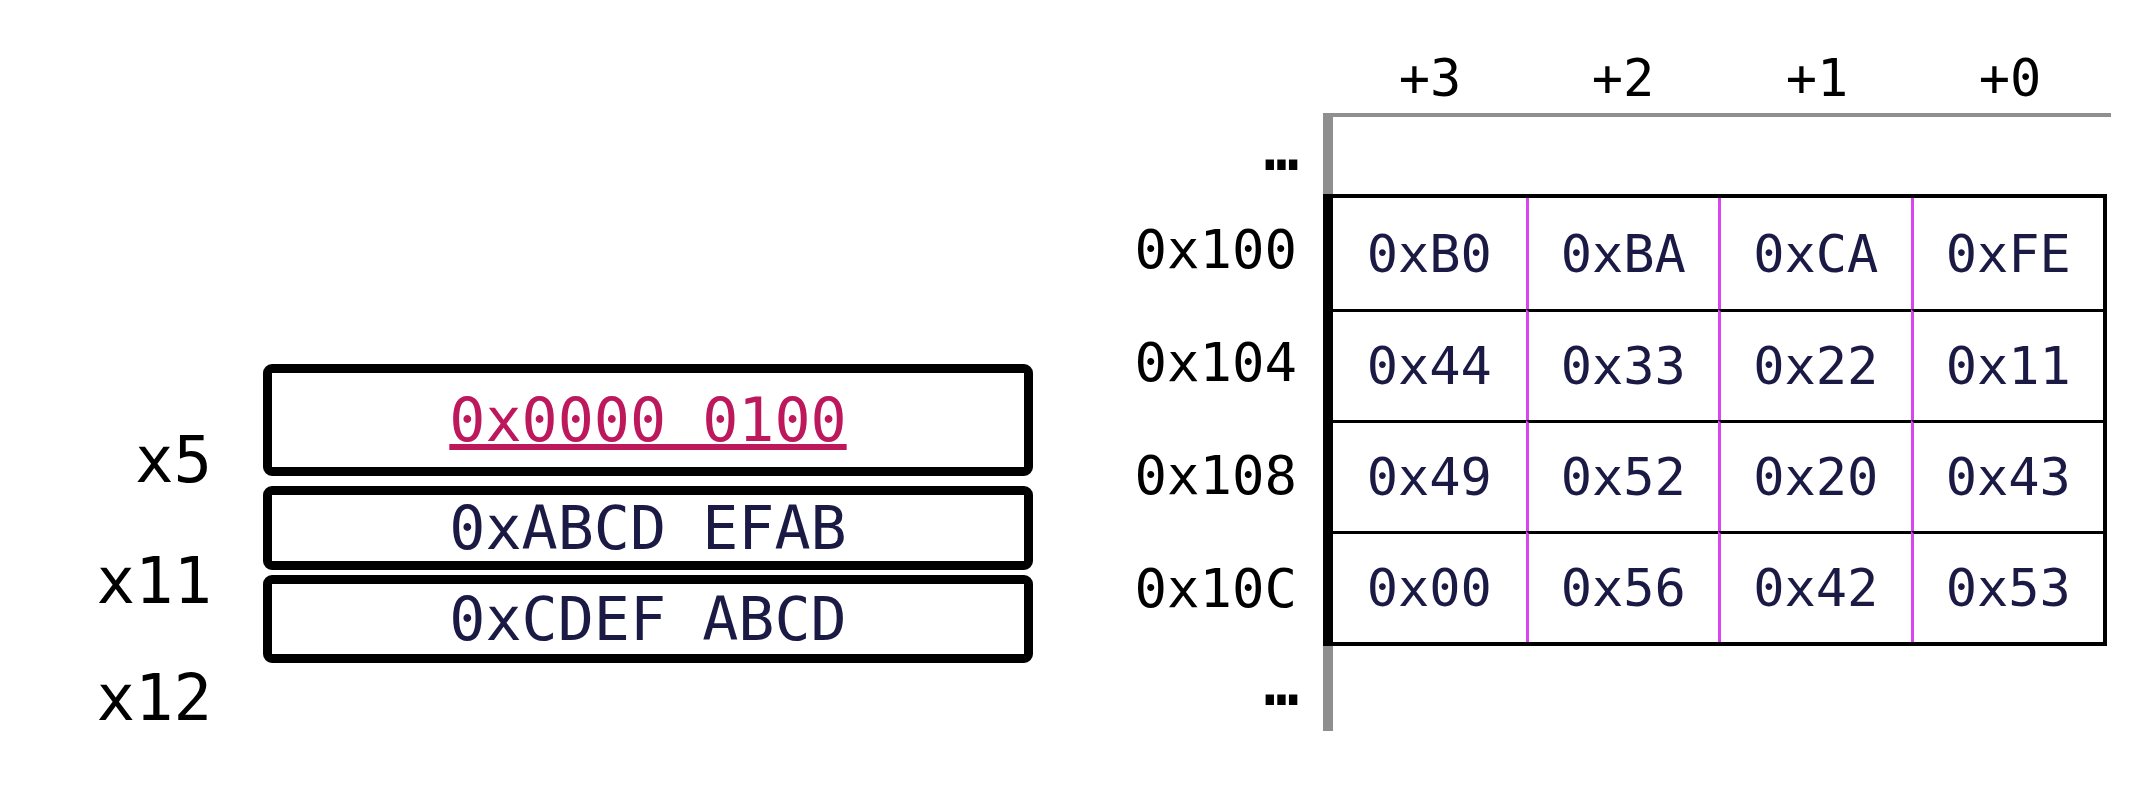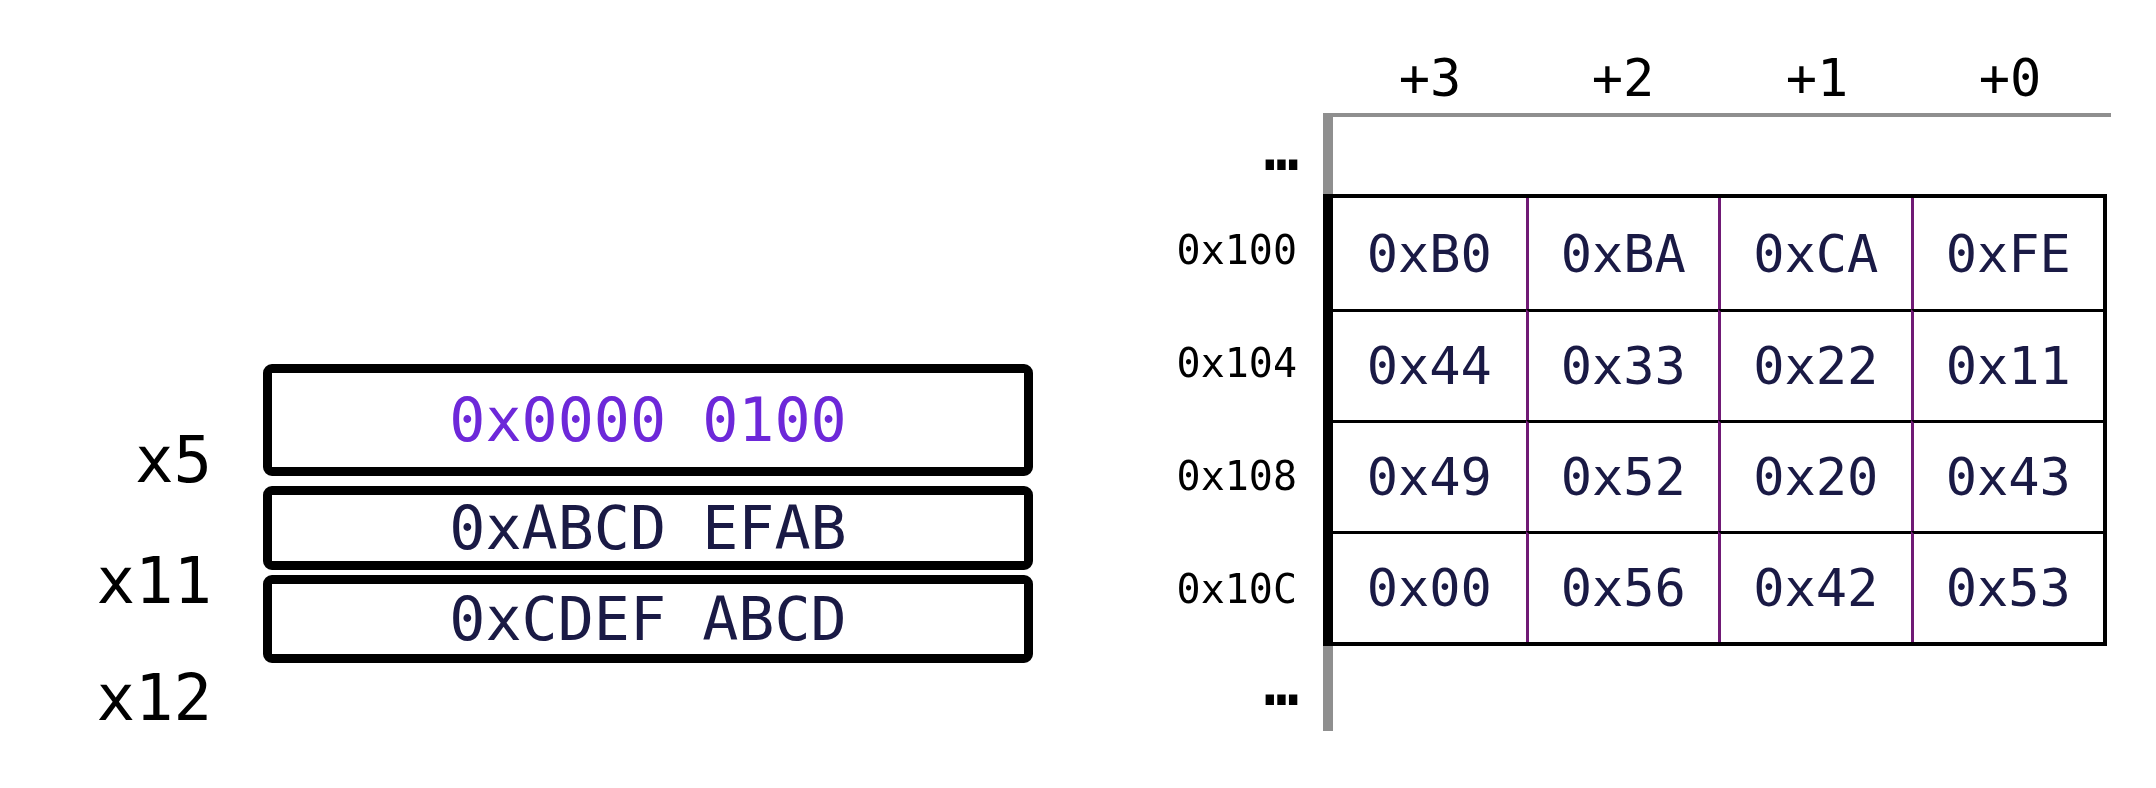--- a/index.html
+++ b/index.html
@@ -14,48 +14,48 @@
   .reg-label{
     position:absolute;left:0;width:212px;height:70px;line-height:70px;
     text-align:right;font-size:64px;color:#000;margin-top:40px;
   }
   .reg-box{
     position:absolute;left:263px;width:770px;
     box-sizing:border-box;border:9px solid #000;border-radius:9px;
     background:#fff;display:flex;align-items:center;justify-content:center;
   }
   .reg-value{font-size:60px;white-space:pre;}
-  .ink-black{color:#6d28d9;}
+  .ink-black{color:#be185d;text-decoration:underline;}
   .ink-navy{color:#1a1a45;}
   
   .mem-header{
     position:absolute;top:50px;height:56px;line-height:56px;width:194px;
     text-align:center;font-size:52px;color:#000;
   }
   .gray-hline{position:absolute;left:1323px;top:113px;width:788px;height:4px;background:#8f8f8f;}
   .gray-vbar{position:absolute;left:1323px;width:10px;background:#8f8f8f;}
   .gray-vbar.top{top:113px;height:81px;}
   .gray-vbar.bottom{top:646px;height:85px;}
   .black-vbar{position:absolute;left:1323px;top:194px;width:10px;height:452px;background:#000;}
   .memtable{
     position:absolute;left:1333px;top:194px;width:774px;height:452px;
     box-sizing:border-box;background:#fff;
     border:4px solid #000;border-left:none;
     display:grid;grid-template-columns:repeat(4,1fr);grid-template-rows:repeat(4,1fr);
   }
   .mem-cell{
     display:flex;align-items:center;justify-content:center;
     font-size:52px;color:#1a1a45;white-space:pre;
-    border-left:3px solid #701a75;border-top:3px solid #000;
+    border-left:3px solid #d946ef;border-top:3px solid #000;
   }
   .mem-cell:nth-child(4n+1){border-left:none;}
   .mem-cell:nth-child(-n+4){border-top:none;}
   .mem-address{
     position:absolute;left:1100px;width:197px;height:60px;line-height:60px;
-    text-align:right;font-size:40px;color:#000;
+    text-align:right;font-size:54px;color:#000;
   }
   .mem-ellipsis{
     position:absolute;left:1100px;width:197px;height:60px;line-height:60px;
     text-align:right;font-size:58px;font-weight:700;color:#000;letter-spacing:-2px;
   }
 </style>
 </head>
 <body>
 
 <div class="canvas">

